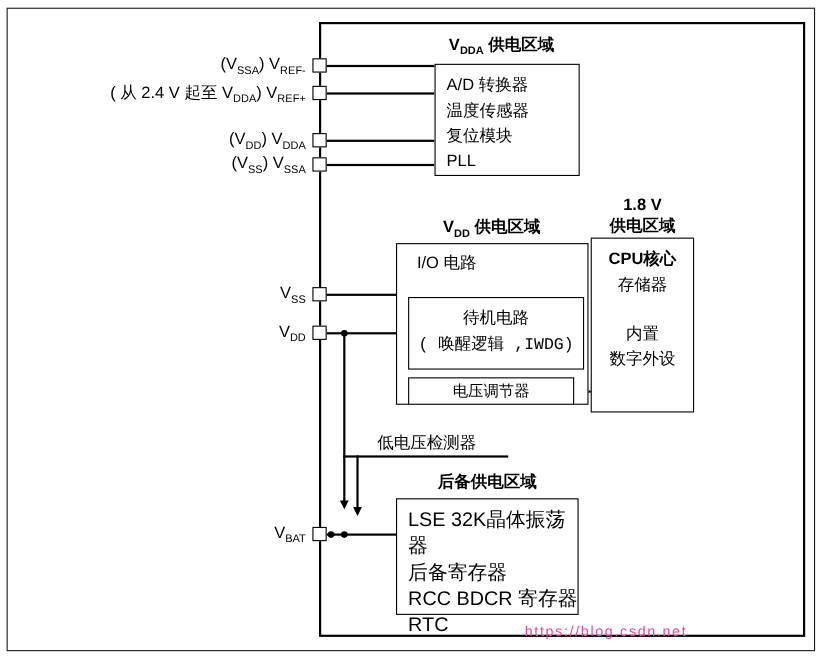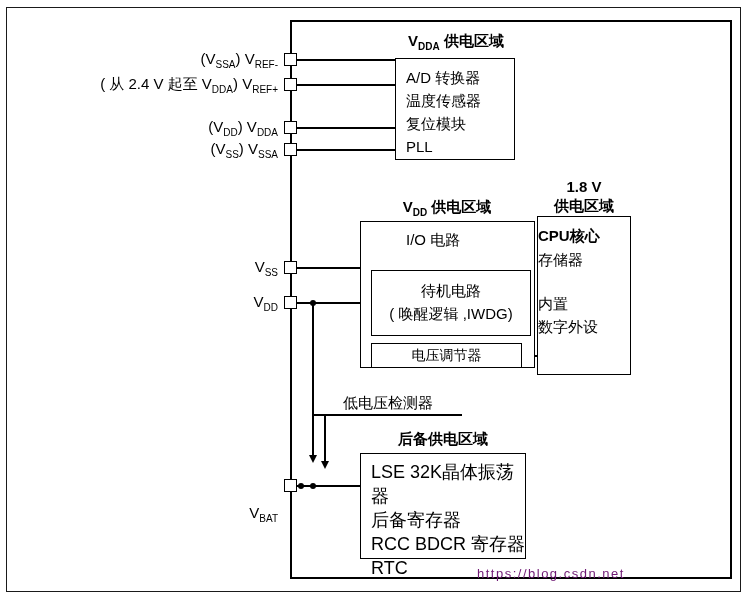--- a/index.html
+++ b/index.html
@@ -17,24 +17,24 @@
   .dot{position:absolute;width:6px;height:6px;border-radius:50%;background:#000;}
   .arr-down{position:absolute;width:0;height:0;border-left:4.5px solid transparent;border-right:4.5px solid transparent;border-top:8px solid #000;}
   .lbl{position:absolute;font-size:15px;line-height:18px;white-space:nowrap;}
   .lbl sub{font-size:10px;line-height:1;}
   .pin-lbl{position:absolute;font-size:15px;white-space:nowrap;text-align:right;}
   .pin-lbl sub{font-size:10px;}
   .bold{font-weight:bold;}
   .center{text-align:center;}
   .boxlines{padding:7px 0 0 10px;font-size:15px;line-height:23px;}
   .backup-lines{padding:6px 0 0 10px;font-size:18px;line-height:24px;}
-  .cpu-line{font-size:15px;line-height:20px;}
+  .cpu-line{font-size:15px;line-height:20px;text-align:center;}
   .watermark-brand{position:absolute;display:flex;align-items:center;gap:3px;
     font-size:15px;color:#222;text-shadow:0 0 2px #fff,0 0 3px #fff,1px 1px 1px #fff;}
-  .watermark-url{position:absolute;font-size:13px;color:#701a75;letter-spacing:1.5px;white-space:nowrap;}
+  .watermark-url{position:absolute;font-size:13px;color:#ec4899;letter-spacing:1.5px;white-space:nowrap;}
 </style>
 </head>
 <body>
 
 <div id="stage">
 
   <div class="frame" style="left:6px;top:7px;width:733px;height:583px;"></div>
 
   <div class="chip" style="left:290px;top:20px;width:438px;height:555px;"></div>
 
@@ -76,42 +76,42 @@
   </div>
   <div class="pin-lbl" style="right:470px;top:140px;">
     <span>(V</span><sub>SS</sub><span>)  V</span><sub>SSA</sub>
   </div>
   <div class="pin-lbl" style="right:470px;top:258px;">
     <span>V</span><sub>SS</sub>
   </div>
   <div class="pin-lbl" style="right:470px;top:293px;margin-left:48px;">
     <span>V</span><sub>DD</sub>
   </div>
-  <div class="pin-lbl" style="right:470px;top:476px;margin-top:28px;">
+  <div class="pin-lbl" style="right:470px;top:476px;">
     <span>V</span><sub>BAT</sub>
   </div>
 
   <div class="lbl bold center" style="left:392px;top:32px;width:128px;">
     <span>V</span><sub>DDA</sub><span> 供电区域</span>
   </div>
-  <div class="box" style="left:395px;top:58px;width:120px;height:102px;">
+  <div class="box" style="left:395px;top:58px;width:132px;height:102px;">
     <div class="boxlines">
       <div>A/D 转换器</div>
       <div>温度传感器</div>
       <div>复位模块</div>
       <div>PLL</div>
     </div>
   </div>
 
   <div class="lbl bold center" style="left:372px;top:198px;width:150px;">
     <span>V</span><sub>DD</sub><span> 供电区域</span>
   </div>
   <div class="box" style="left:360px;top:221px;width:175px;height:147px;"></div>
-  <div class="lbl" style="left:379px;top:231px;margin-left:27px;">I/O 电路</div>
-  <div class="box center" style="left:371px;top:270px;width:160px;height:66px;">
+  <div class="lbl" style="left:379px;top:231px;">I/O 电路</div>
+  <div class="box center" style="left:371px;top:270px;width:160px;height:66px;font-family:Liberation Mono, monospace;">
     <div style="padding-top:8px;font-size:15px;line-height:23px;">
       <div>待机电路</div>
       <div>( 唤醒逻辑 ,IWDG)</div>
     </div>
   </div>
   <div class="box center" style="left:371px;top:343px;width:151px;height:25px;">
     <div style="font-size:14px;line-height:22px;">电压调节器</div>
   </div>
 
   <div class="lbl bold center" style="left:537px;top:177px;width:94px;line-height:19px;">

